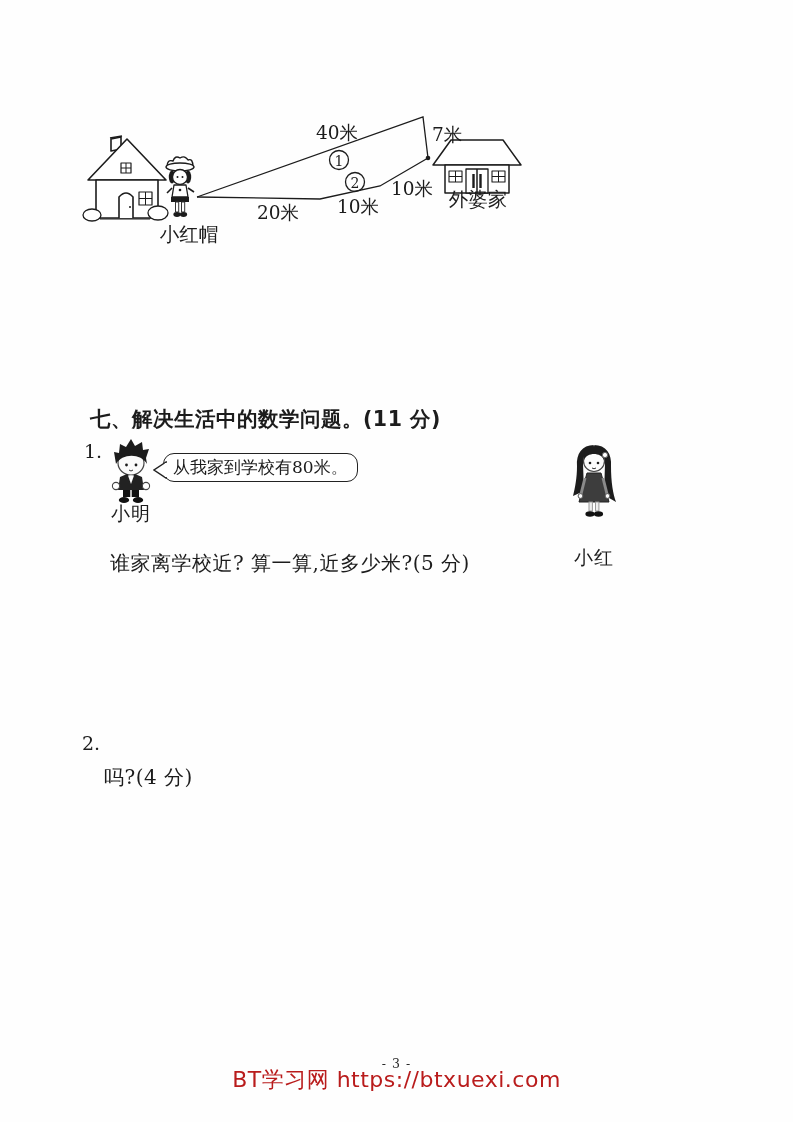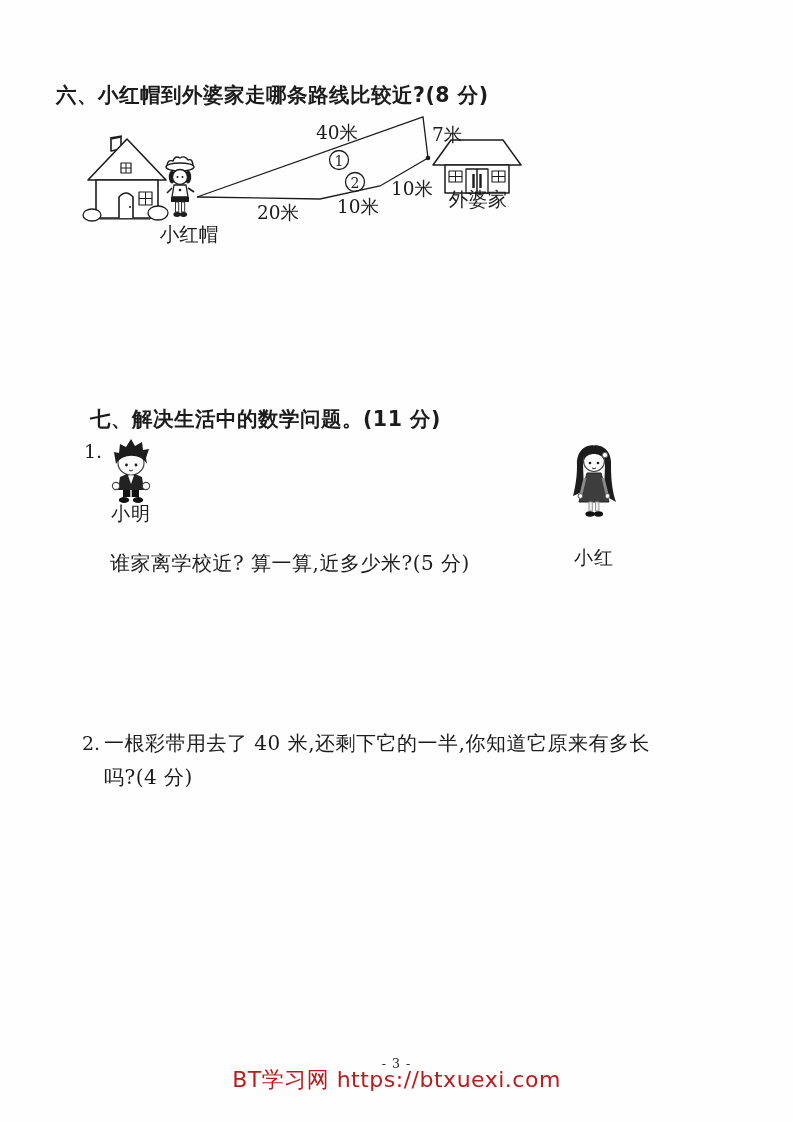--- a/index.html
+++ b/index.html
@@ -61,21 +61,20 @@
     font-size:22px;
     color:#b91c1c;
     letter-spacing:0.5px;
   }
 </style>
 </head>
 <body>
 
 <div class="page">
 
-  <div class="abs sec-heading" style="left:56px;top:81px;">六、小红帽到外婆家走哪条路线比较近?(8 分)</div>
 
   <svg class="abs diagram-svg" style="left:75px;top:105px;" width="465" height="150" viewBox="0 0 465 150">
 
     <g transform="translate(13,28)" fill="#fff" stroke="#1c1c1c" stroke-width="1.6" stroke-linejoin="round">
       <polygon points="23,6 33,4 33,16 23,18"></polygon>
       <line x1="22" y1="5" x2="34" y2="3"></line>
       <polygon points="0,47 39,6 78,47"></polygon>
       <polygon points="33,30 43,30 43,40 33,40" stroke-width="1.2"></polygon>
       <line x1="38" y1="30" x2="38" y2="40" stroke-width="1"></line>
       <line x1="33" y1="35" x2="43" y2="35" stroke-width="1"></line>
@@ -163,20 +162,27 @@
     <path d="M25,39.5 L31,39.5 L28,48 Z" fill="#fff"></path>
     <circle cx="13" cy="50" r="3.6" fill="#fff" stroke="#444" stroke-width="1.1"></circle>
     <circle cx="43" cy="50" r="3.6" fill="#fff" stroke="#444" stroke-width="1.1"></circle>
     <rect x="20" y="54" width="16" height="7" fill="#111"></rect>
     <line x1="28" y1="54" x2="28" y2="61" stroke="#fff" stroke-width="1.4"></line>
     <ellipse cx="21" cy="64" rx="5.2" ry="3" fill="#111"></ellipse>
     <ellipse cx="35" cy="64" rx="5.2" ry="3" fill="#111"></ellipse>
   </svg>
   <div class="abs figure-name" style="left:103px;top:501px;width:56px;">小明</div>
 
+  <div class="abs bubble" style="left:163px;top:453px;">
+    <svg class="tail" style="left:-11px;top:7px;" width="14" height="18" viewBox="0 0 14 18">
+      <polygon points="13,1 1,9 13,17" fill="#fff" stroke="#222" stroke-width="1.5"></polygon>
+      <line x1="13.4" y1="2" x2="13.4" y2="16" stroke="#fff" stroke-width="3"></line>
+    </svg>
+    <span>从我家到学校有80米。</span>
+  </div>
 
 
   <svg class="abs" style="left:568px;top:442px;" width="52" height="80" viewBox="0 0 52 80">
     <path d="M26,3 C14,3 8,12 9,24 C9,36 7,46 5,54 L16,49 L15,22 Z" fill="#1c1c1c"></path>
     <path d="M26,3 C38,3 44,12 43,24 C43,40 45,52 48,60 L36,53 L37,22 Z" fill="#1c1c1c"></path>
     <circle cx="26" cy="19" r="10.5" fill="#fbfbfb" stroke="#444" stroke-width="1.2"></circle>
     <path d="M16,18 C15,7 20,4 26,4 C33,4 37,8 36,18 C33,10 19,10 16,18 Z" fill="#1c1c1c"></path>
     <circle cx="37" cy="13" r="2.6" fill="#fff" stroke="#666" stroke-width="1"></circle>
     <circle cx="22" cy="21" r="1.3" fill="#1c1c1c"></circle>
     <circle cx="30" cy="21" r="1.3" fill="#1c1c1c"></circle>
@@ -189,19 +195,18 @@
     <rect x="21" y="60" width="3.4" height="9" fill="#eee" stroke="#999" stroke-width="1"></rect>
     <rect x="27.5" y="60" width="3.4" height="9" fill="#eee" stroke="#999" stroke-width="1"></rect>
     <ellipse cx="22" cy="72" rx="4.6" ry="2.8" fill="#111"></ellipse>
     <ellipse cx="30.5" cy="72" rx="4.6" ry="2.8" fill="#111"></ellipse>
   </svg>
   <div class="abs figure-name" style="left:568px;top:520px;width:52px;margin-top:25px;">小红</div>
 
   <div class="abs body-text" style="left:110px;top:550px;">谁家离学校近? 算一算,近多少米?(5 分)</div>
 
   <div class="abs q-num" style="left:82px;top:732px;">2.</div>
-  <div class="abs body-text" style="left:104px;top:730px;">一根彩带用去了 40 米,还剩下它的一半,你知道它原来有多长</div>
   <div class="abs body-text" style="left:104px;top:764px;">吗?(4 分)</div>
 
   <div class="abs page-number" style="left:0;top:1056px;">- 3 -</div>
   <div class="abs watermark" style="left:0;top:1065px;">BT学习网 https://btxuexi.com</div>
 
 </div>
 
 </body></html>

